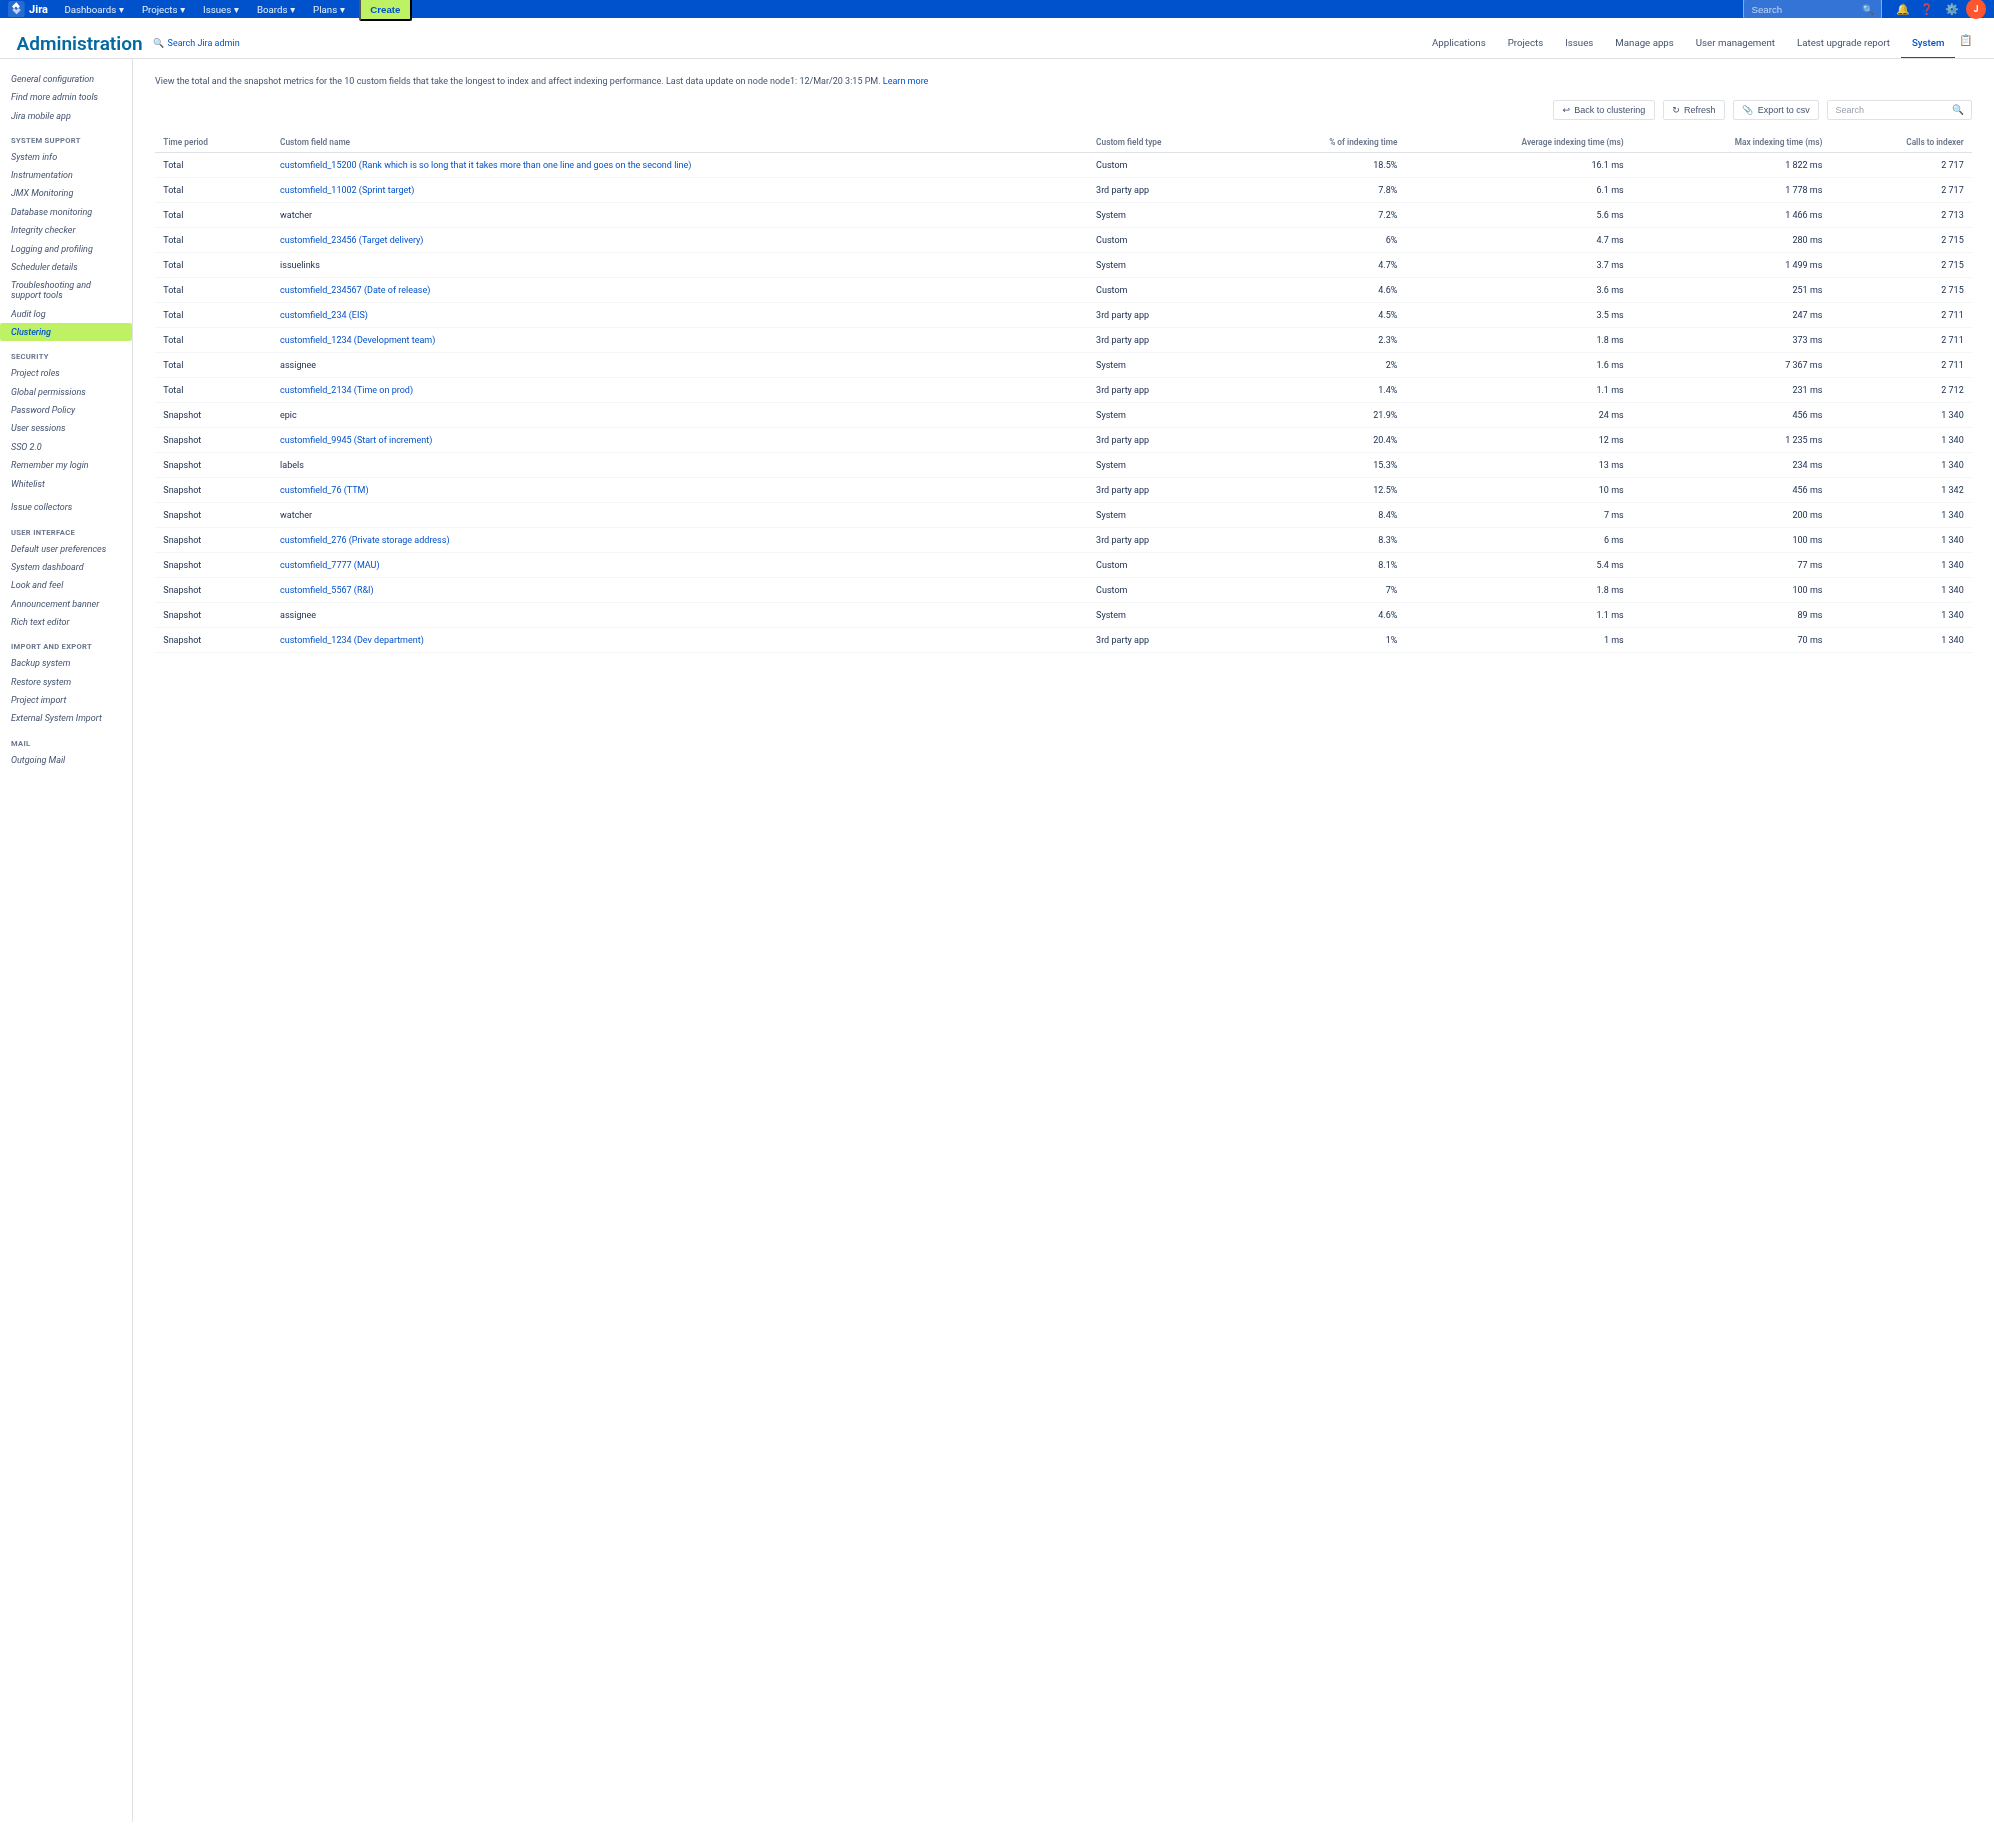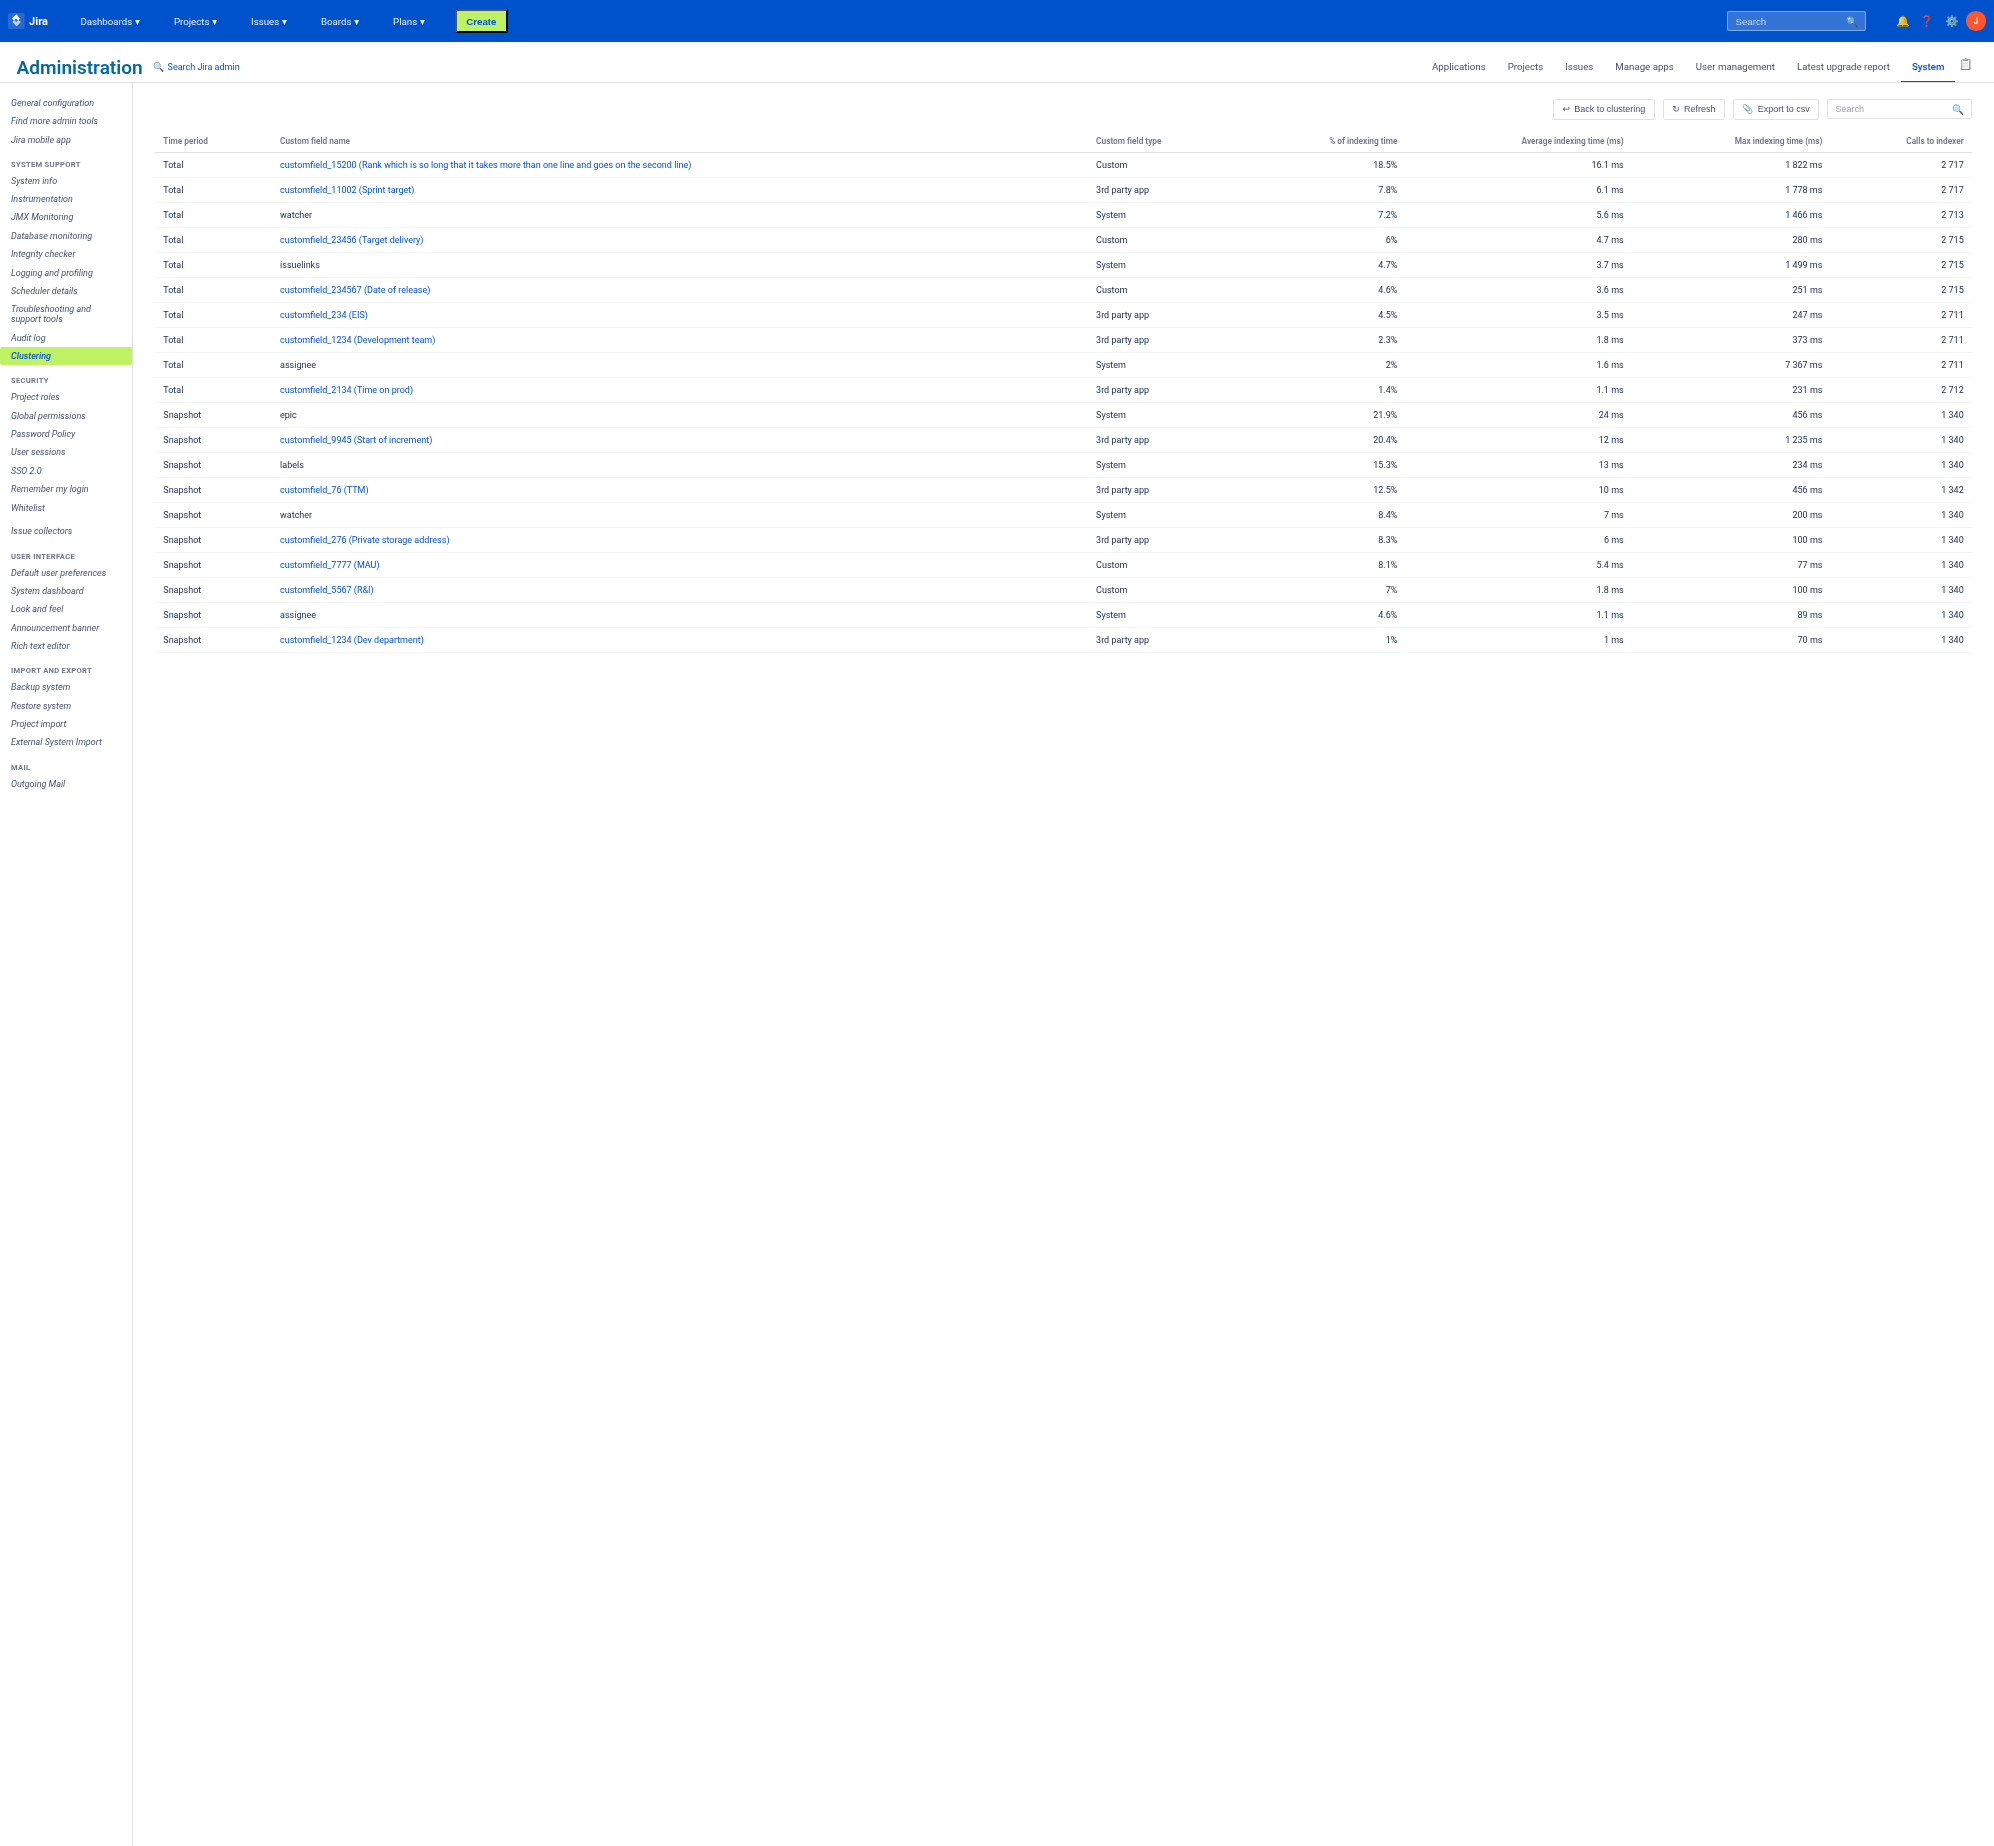--- a/index.html
+++ b/index.html
@@ -4,22 +4,22 @@
   <style>
     * { box-sizing: border-box; margin: 0; padding: 0; }
     body { font-family: -apple-system, BlinkMacSystemFont, "Segoe UI", Roboto, sans-serif; font-size: 9.7px; color: #172b4d; background: #fff; }
 
     
     .top-nav {
       background: #0052cc;
       display: flex;
       align-items: center;
       padding: 0 8.3px;
-      height: 42px;
-      gap: 20px;
+      height: 18px;
+      gap: 4px;
     }
     .top-nav-logo { display: flex; align-items: center; gap: 4.2px; color: #fff; font-weight: bold; font-size: 11px; margin-right: 5.5px; }
     .top-nav-logo svg { width: 16.6px; height: 16.6px; }
     .nav-item { color: rgba(255,255,255,0.9); padding: 4.2px 7px; border-radius: 2.1px; cursor: pointer; font-size: 9.7px; display: flex; align-items: center; gap: 2.8px; }
     .create-btn { background: #bef264; color: #0052cc; font-weight: 600; padding: 4.2px 9.7px; border-radius: 2.1px; cursor: pointer; margin-left: 2.8px; font-size: 9.7px; text-align: right; }
     .nav-search { margin-left: auto; background: rgba(255,255,255,0.2); border: 0.7px solid rgba(255,255,255,0.4); border-radius: 2.1px; padding: 3.5px 7px; color: #fff; display: flex; align-items: center; gap: 5.5px; width: 139px; }
     .nav-search input { background: transparent; border: none; outline: none; color: #fff; font-size: 9.7px; width: 100%; }
     .nav-search input::placeholder { color: rgba(255,255,255,0.7); }
     .nav-icons { display: flex; align-items: center; gap: 2.8px; margin-left: 5.5px; }
     .nav-icon-btn { color: rgba(255,255,255,0.9); width: 22px; height: 22px; display: flex; align-items: center; justify-content: center; border-radius: 50%; cursor: pointer; font-size: 11px; }
@@ -169,20 +169,24 @@
     <div class="sidebar-item">Backup system</div>
     <div class="sidebar-item">Restore system</div>
     <div class="sidebar-item">Project import</div>
     <div class="sidebar-item">External System Import</div>
 
     <div class="sidebar-section">MAIL</div>
     <div class="sidebar-item">Outgoing Mail</div>
   </aside>
 
   <main class="main">
+    <p class="page-desc">
+      <span>View the total and the snapshot metrics for the 10 custom fields that take the longest to index and affect indexing performance. Last data update on node node1: 12/Mar/20 3:15 PM.</span>
+      <a href="#">Learn more</a>
+    </p>
 
     <div class="toolbar">
       <button class="toolbar-btn">
         <span>↩</span>
         <span>Back to clustering</span>
       </button>
       <button class="toolbar-btn">
         <span>↻</span>
         <span>Refresh</span>
       </button>

